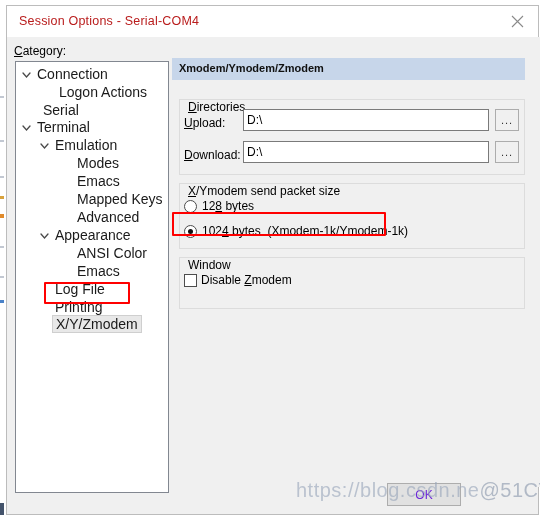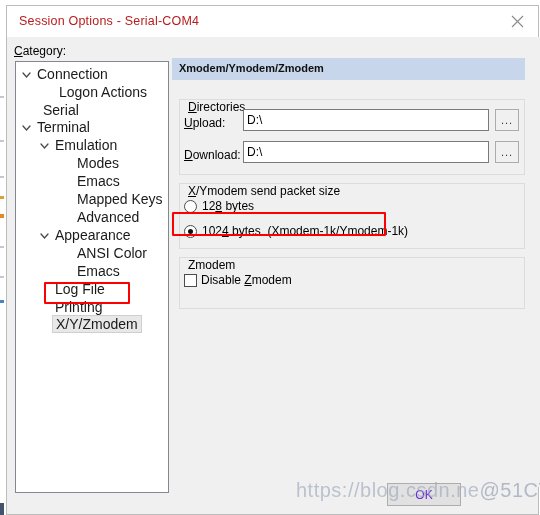--- a/index.html
+++ b/index.html
@@ -373,21 +373,21 @@
       <span class="radio"></span>
       <span>12<span class="u">8</span> bytes</span>
     </div>
 
     <div class="radio-row" style="left:177px; top:186px;">
       <span class="radio on"></span>
       <span>102<span class="u">4</span> bytes&nbsp; (Xmodem-1k/Ymodem-1k)</span>
     </div>
 
     <div class="groupbox" style="left:172px; top:220px; width:346px; height:52px;"></div>
-    <div class="grouptitle" style="left:178px; top:213px;">Zmodem</div>
+    <div class="grouptitle" style="left:178px; top:213px;">Window</div>
 
     <div class="check-row" style="left:177px; top:235px;">
       <span class="checkbox"></span>
       <span>Disable <span class="u">Z</span>modem</span>
     </div>
 
     <div class="dlg-btn" style="left:380px; top:446px;">OK</div>
 
   </div>
 </div>

